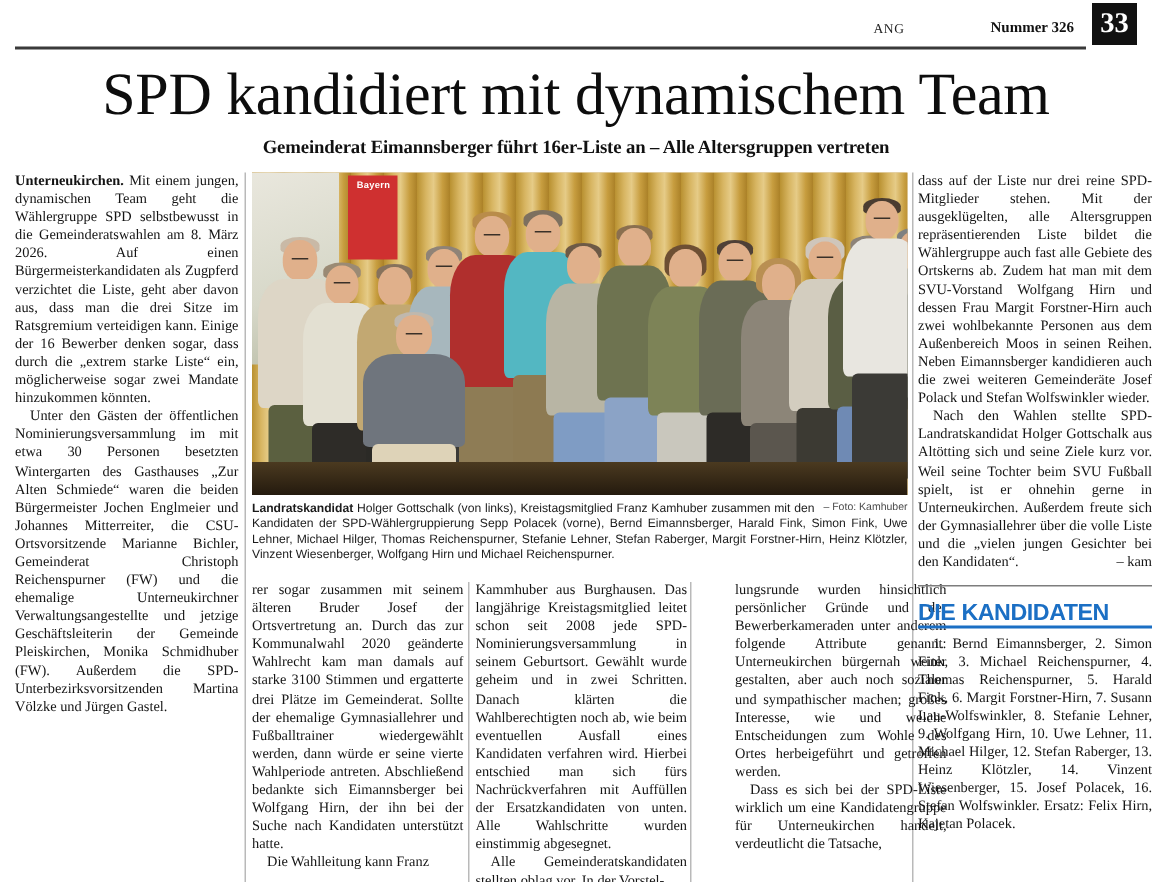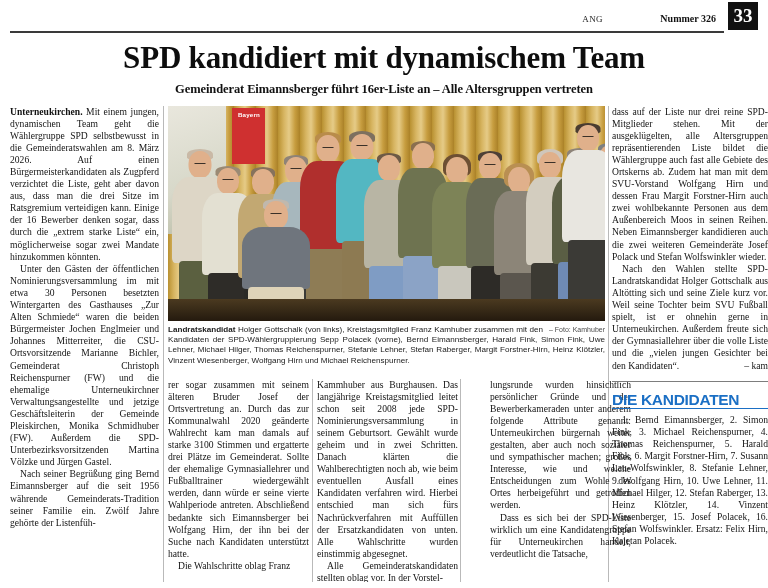--- a/index.html
+++ b/index.html
@@ -77,23 +77,23 @@
     right: 34px;
     top: 31px;
     height: 2px;
     background: #3a3a3a;
   }
 
   
   .headline {
     text-align: center;
     font-family: "Liberation Serif", serif;
-    font-size: 31px;
+    font-size: 40px;
     line-height: 1.05;
-    font-weight: 700;
+    font-weight: 400;
     margin-top: 10px;
     letter-spacing: -0.2px;
     color: #0d0d0d;
   }
   .subhead {
     text-align: center;
     font-family: "Liberation Serif", serif;
     font-size: 12.5px;
     font-weight: 700;
     margin-top: 7px;
@@ -262,21 +262,20 @@
   <div class="content">
 
     <div class="vrule" style="left:153px;"></div>
     <div class="vrule" style="left:302px; top:273px;"></div>
     <div class="vrule" style="left:450px; top:273px;"></div>
     <div class="vrule" style="left:598px;"></div>
 
     <div class="col col-1">
       <p class="first"><span class="lead">Unterneukirchen.</span><span> Mit einem jungen, dynamischen Team geht die Wählergruppe SPD selbstbewusst in die Gemeinderatswahlen am 8. März 2026. Auf einen Bürgermeisterkandidaten als Zugpferd verzichtet die Liste, geht aber davon aus, dass man die drei Sitze im Ratsgremium verteidigen kann. Einige der 16 Bewerber denken sogar, dass durch die „extrem starke Liste“ ein, möglicherweise sogar zwei Mandate hinzukommen könnten.</span></p>
       <p><span>Unter den Gästen der öffentlichen Nominierungsversammlung im mit etwa 30 Personen besetzten Wintergarten des Gasthauses „Zur Alten Schmiede“ waren die beiden Bürgermeister Jochen Englmeier und Johannes Mitterreiter, die CSU-Ortsvorsitzende Marianne Bichler, Gemeinderat Christoph Reichenspurner (FW) und die ehemalige Unterneukirchner Verwaltungsangestellte und jetzige Geschäftsleiterin der Gemeinde Pleiskirchen, Monika Schmidhuber (FW). Außerdem die SPD-Unterbezirksvorsitzenden Martina Völzke und Jürgen Gastel.</span></p>
-      <p><span>Nach seiner Begrüßung ging Bernd Eimannsberger auf die seit 1956 währende Gemeinderats-Tradition seiner Familie ein. Zwölf Jahre gehörte der Listenfüh-</span></p>
     </div>
 
     <div class="photo-block">
       <div class="photo">
         <div class="curtain"></div>
         <div class="wall-left"></div>
         <div class="banner"></div>
         <div class="banner-text">Bayern</div>
 
         <div class="person" style="left:4px;width:56px;height:178px;">
@@ -387,21 +386,21 @@
         </div>
         <div class="floor"></div>
       </div>
       <div class="photo-caption">
         <span class="credit">– Foto: Kamhuber</span><b>Landratskandidat</b><span> Holger Gottschalk (von links), Kreistagsmitglied Franz Kamhuber zusammen mit den Kandidaten der SPD-Wählergruppierung Sepp Polacek (vorne), Bernd Eimannsberger, Harald Fink, Simon Fink, Uwe Lehner, Michael Hilger, Thomas Reichenspurner, Stefanie Lehner, Stefan Raberger, Margit Forstner-Hirn, Heinz Klötzler, Vinzent Wiesenberger, Wolfgang Hirn und Michael Reichenspurner.</span>
       </div>
     </div>
 
     <div class="col col-2">
       <p class="first"><span>rer sogar zusammen mit seinem älteren Bruder Josef der Ortsvertretung an. Durch das zur Kommunalwahl 2020 geänderte Wahlrecht kam man damals auf starke 3100 Stimmen und ergatterte drei Plätze im Gemeinderat. Sollte der ehemalige Gymnasiallehrer und Fußballtrainer wiedergewählt werden, dann würde er seine vierte Wahlperiode antreten. Abschließend bedankte sich Eimannsberger bei Wolfgang Hirn, der ihn bei der Suche nach Kandidaten unterstützt hatte.</span></p>
-      <p><span>Die Wahlschritte oblag Franz</span></p>
+      <p><span>Die Wahlleitung kann Franz</span></p>
     </div>
 
     <div class="col col-3">
       <p class="first"><span>Kammhuber aus Burghausen. Das langjährige Kreistagsmitglied leitet schon seit 2008 jede SPD-Nominierungsversammlung in seinem Geburtsort. Gewählt wurde geheim und in zwei Schritten. Danach klärten die Wahlberechtigten noch ab, wie beim eventuellen Ausfall eines Kandidaten verfahren wird. Hierbei entschied man sich fürs Nachrückverfahren mit Auffüllen der Ersatzkandidaten von unten. Alle Wahlschritte wurden einstimmig abgesegnet.</span></p>
       <p><span>Alle Gemeinderatskandidaten stellten oblag vor. In der Vorstel-</span></p>
     </div>
 
     <div class="col col-4">
       <p class="first"><span>lungsrunde wurden hinsichtlich persönlicher Gründe und der Bewerberkameraden unter anderem folgende Attribute genannt: Unterneukirchen bürgernah weiter gestalten, aber auch noch sozialer und sympathischer machen; großes Interesse, wie und welche Entscheidungen zum Wohle des Ortes herbeigeführt und getroffen werden.</span></p>
       <p><span>Dass es sich bei der SPD-Liste wirklich um eine Kandidatengruppe für Unterneukirchen handelt, verdeutlicht die Tatsache,</span></p>

